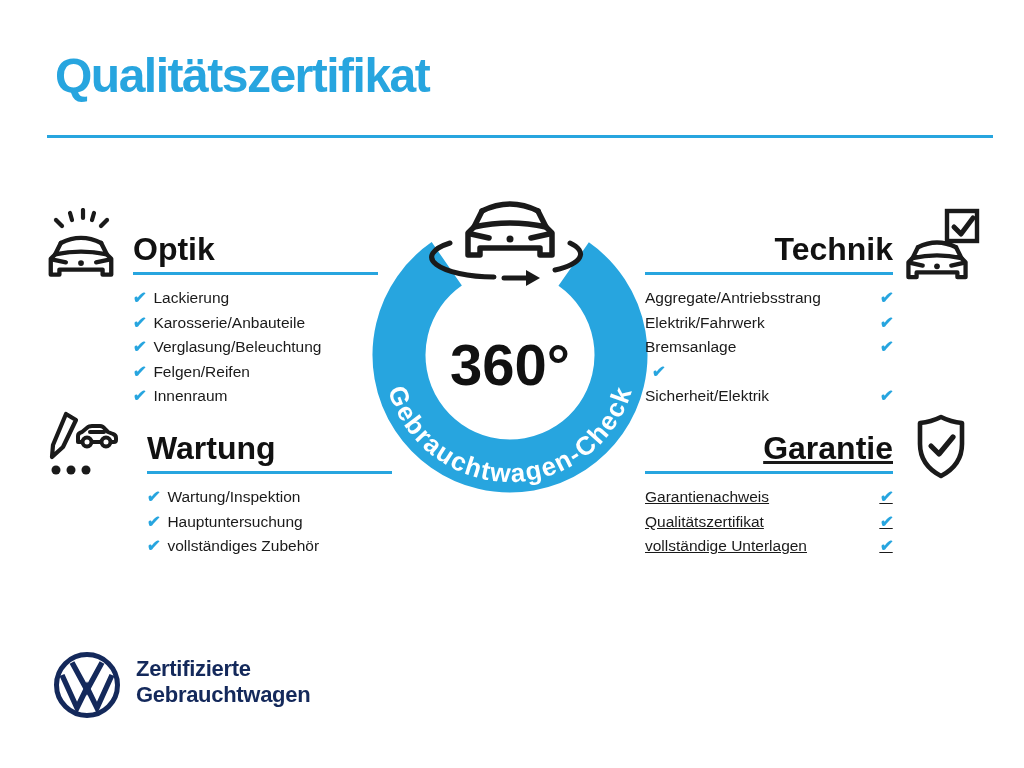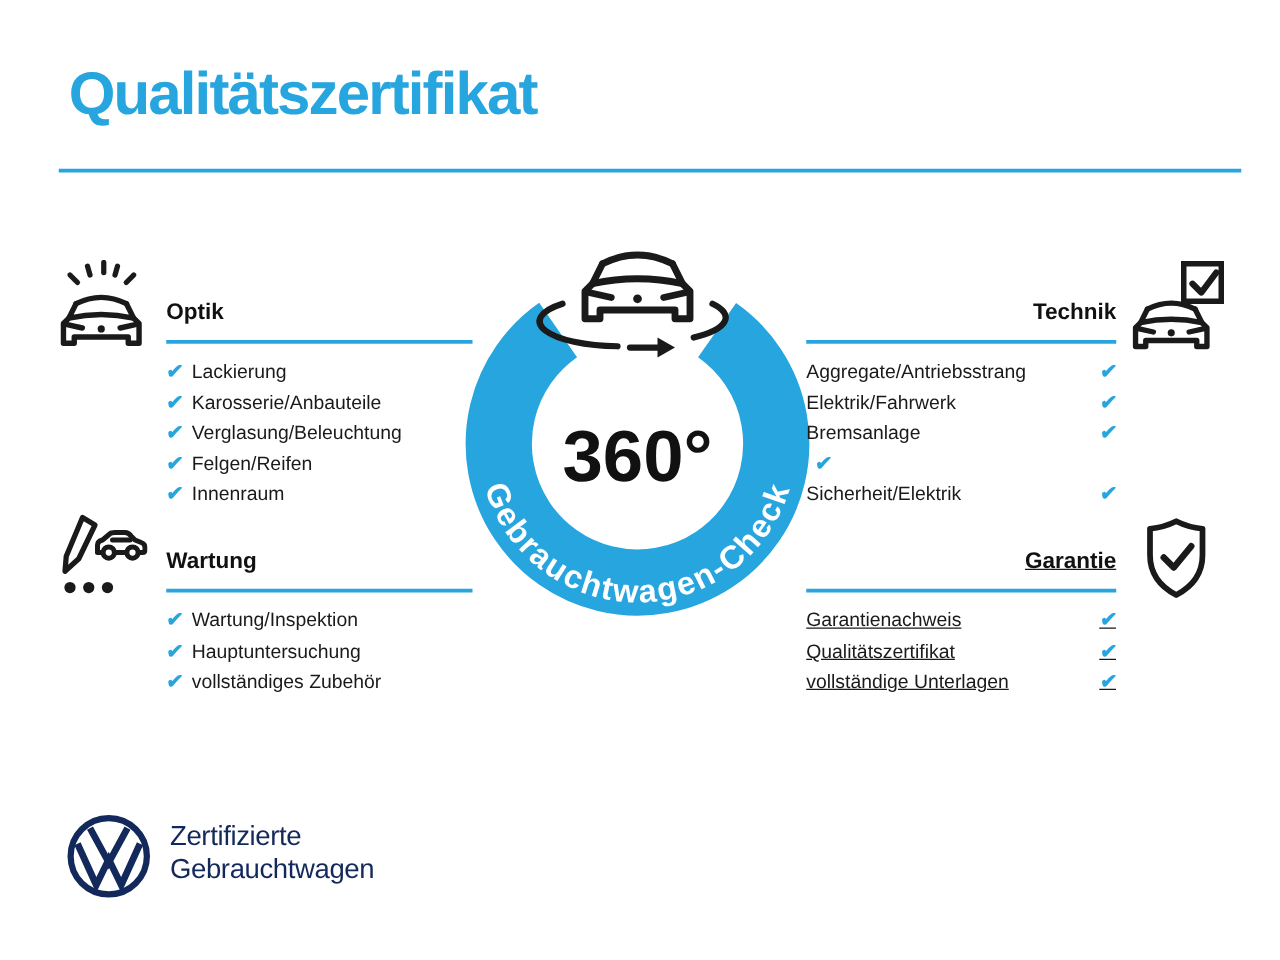--- a/index.html
+++ b/index.html
@@ -15,51 +15,51 @@
   .page-title{
     position:absolute;left:55px;top:48px;
     font-size:48px;font-weight:bold;letter-spacing:-1.5px;color:var(--blue);
     white-space:nowrap;
   }
   .top-rule{
     position:absolute;left:47px;top:135px;width:946px;height:3px;background:var(--blue);
   }
   .section{position:absolute;}
   .section h2{
-    margin:0;font-size:18px;font-weight:bold;color:#111;line-height:30px;white-space:nowrap;
+    margin:0;font-size:32px;font-weight:bold;color:#111;line-height:30px;white-space:nowrap;
   }
   .section .rule{height:3px;background:var(--blue);margin-top:8px;}
   .section ul{list-style:none;margin:11px 0 0 0;padding:0;}
   .section li{
     display:flex;align-items:center;height:24.5px;font-size:15.5px;color:var(--ink);
     white-space:nowrap;
   }
   .left-col li{justify-content:flex-start;}
   .right-col{text-align:right;}
   .right-col li{justify-content:space-between;}
   .check{
     color:var(--blue);font-size:16px;font-weight:bold;line-height:1;
     transform:skewX(-6deg);
   }
   .left-col .check{margin-right:7px;}
   .right-col .check{margin-left:7px;}
   #sec-optik{left:133px;top:234px;width:250px;}
   #sec-technik{left:645px;top:234px;width:248px;}
-  #sec-wartung{left:133px;top:433px;width:250px;}
+  #sec-wartung{left:147px;top:433px;width:250px;}
   #sec-garantie{left:645px;top:433px;width:248px;text-decoration:underline;}
   .icon-abs{position:absolute;}
   #icon-optik{left:44px;top:208px;}
   #icon-wartung{left:44px;top:410px;}
   #icon-technik{left:903px;top:208px;}
   #icon-garantie{left:908px;top:412px;}
   #badge{position:absolute;left:358px;top:193px;}
   #footer-logo{position:absolute;left:52px;top:650px;}
   .brand-text{
     position:absolute;left:136px;top:656px;
-    font-size:22px;font-weight:normal;color:var(--navy);line-height:26px;letter-spacing:-0.3px;
+    font-size:22px;font-weight:bold;color:var(--navy);line-height:26px;letter-spacing:-0.3px;
   }
 </style>
 </head>
 <body>
 
 <div class="page-title">Qualitätszertifikat</div>
 <div class="top-rule"></div>
 
 <svg id="badge" width="304" height="316" viewBox="0 0 304 316">
   <circle cx="152" cy="162" r="111" fill="none" stroke="#27A5DF" stroke-width="53" stroke-dasharray="561.8 135.7" transform="rotate(-55 152 162)"></circle>

